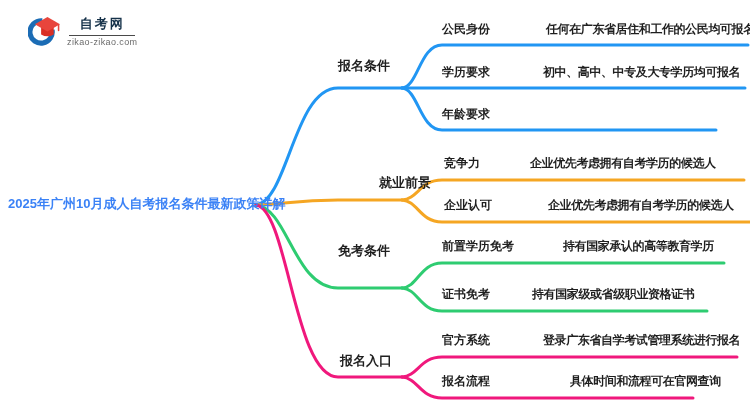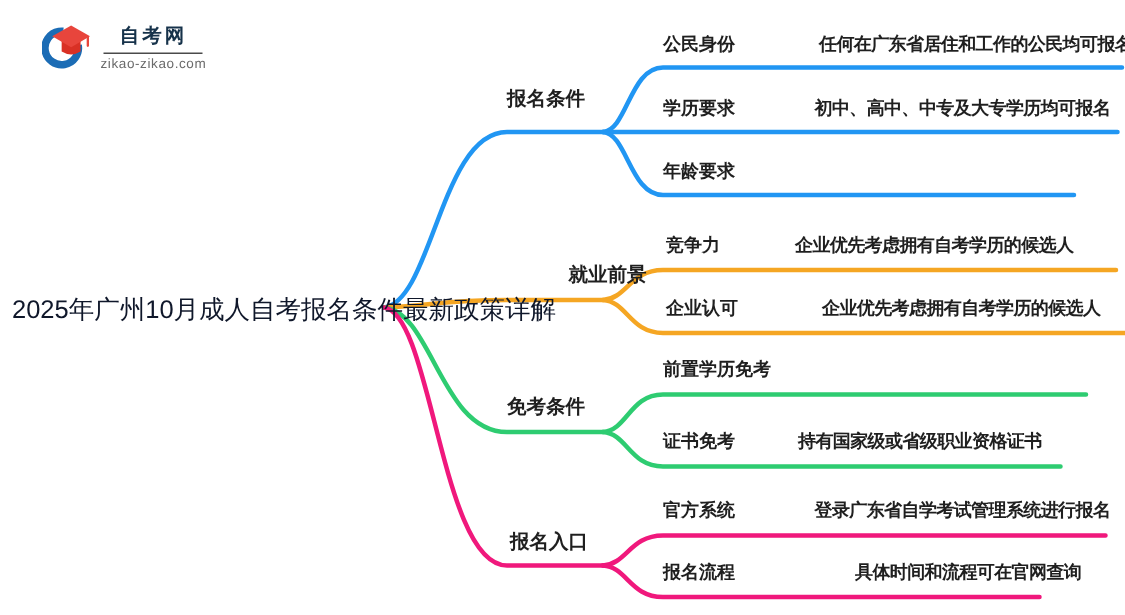--- a/index.html
+++ b/index.html
@@ -1,20 +1,20 @@
 <!DOCTYPE html>
 <html><head>
 <meta charset="utf-8">
 <style>
   html,body{margin:0;padding:0;background:#fff;}
   .stage{position:relative;width:750px;height:410px;background:#ffffff;overflow:hidden;
          font-family:"Liberation Sans","DejaVu Sans",sans-serif;}
   svg.links{position:absolute;left:0;top:0;width:750px;height:410px;}
   .txt{position:absolute;white-space:nowrap;color:#1f1f1f;line-height:1.15;}
-  .root-title{font-size:17px;font-weight:400;color:#0f172a;}
+  .root-title{font-size:13px;font-weight:700;color:#3b82f6;}
   .branch-label{font-size:13px;font-weight:700;}
   .node-label{font-size:12px;font-weight:700;}
   .node-desc{font-size:12px;font-weight:600;letter-spacing:-0.4px;}
   .logo{position:absolute;left:28px;top:15px;display:flex;align-items:center;gap:6px;}
   .logo-text{display:flex;flex-direction:column;align-items:center;}
   .logo-name{font-size:13px;font-weight:700;color:#16324a;letter-spacing:2px;}
   .logo-divider{width:66px;border-top:1px solid #4a4a4a;margin:2px 0 1px 0;}
   .logo-url{font-size:9px;color:#6b6b6b;letter-spacing:0.4px;}
 </style>
 </head>
@@ -55,35 +55,36 @@
       <div class="logo-name">自考网</div>
       <div class="logo-divider"></div>
       <div class="logo-url">zikao-zikao.com</div>
     </div>
   </div>
 
   <div class="txt root-title" style="left:8px;top:197px;">2025年广州10月成人自考报名条件最新政策详解</div>
 
   <div class="txt branch-label" style="left:338px;top:59px;">报名条件</div>
   <div class="txt branch-label" style="left:338px;top:176px;margin-left:41px;">就业前景</div>
-  <div class="txt branch-label" style="left:338px;top:264px;font-family:Liberation Serif, serif;">免考条件</div>
+  <div class="txt branch-label" style="left:338px;top:244px;font-family:Liberation Serif, serif;">免考条件</div>
   <div class="txt branch-label" style="left:340px;top:354px;">报名入口</div>
 
   <div class="txt node-label" style="left:442px;top:23px;">公民身份</div>
   <div class="txt node-desc" style="left:546px;top:23px;">任何在广东省居住和工作的公民均可报名</div>
   <div class="txt node-label" style="left:442px;top:66px;">学历要求</div>
   <div class="txt node-desc" style="left:543px;top:66px;font-family:Liberation Serif, serif;">初中、高中、中专及大专学历均可报名</div>
   <div class="txt node-label" style="left:442px;top:108px;">年龄要求</div>
 
   <div class="txt node-label" style="left:444px;top:157px;">竞争力</div>
   <div class="txt node-desc" style="left:530px;top:157px;">企业优先考虑拥有自考学历的候选人</div>
   <div class="txt node-label" style="left:444px;top:199px;">企业认可</div>
   <div class="txt node-desc" style="left:548px;top:199px;">企业优先考虑拥有自考学历的候选人</div>
 
   <div class="txt node-label" style="left:442px;top:240px;">前置学历免考</div>
+  <div class="txt node-desc" style="left:563px;top:240px;">持有国家承认的高等教育学历</div>
   <div class="txt node-label" style="left:442px;top:288px;">证书免考</div>
   <div class="txt node-desc" style="left:532px;top:288px;">持有国家级或省级职业资格证书</div>
 
   <div class="txt node-label" style="left:442px;top:334px;">官方系统</div>
   <div class="txt node-desc" style="left:543px;top:334px;">登录广东省自学考试管理系统进行报名</div>
   <div class="txt node-label" style="left:442px;top:375px;">报名流程</div>
   <div class="txt node-desc" style="left:538px;top:375px;margin-left:32px;">具体时间和流程可在官网查询</div>
 
 </div>
 

